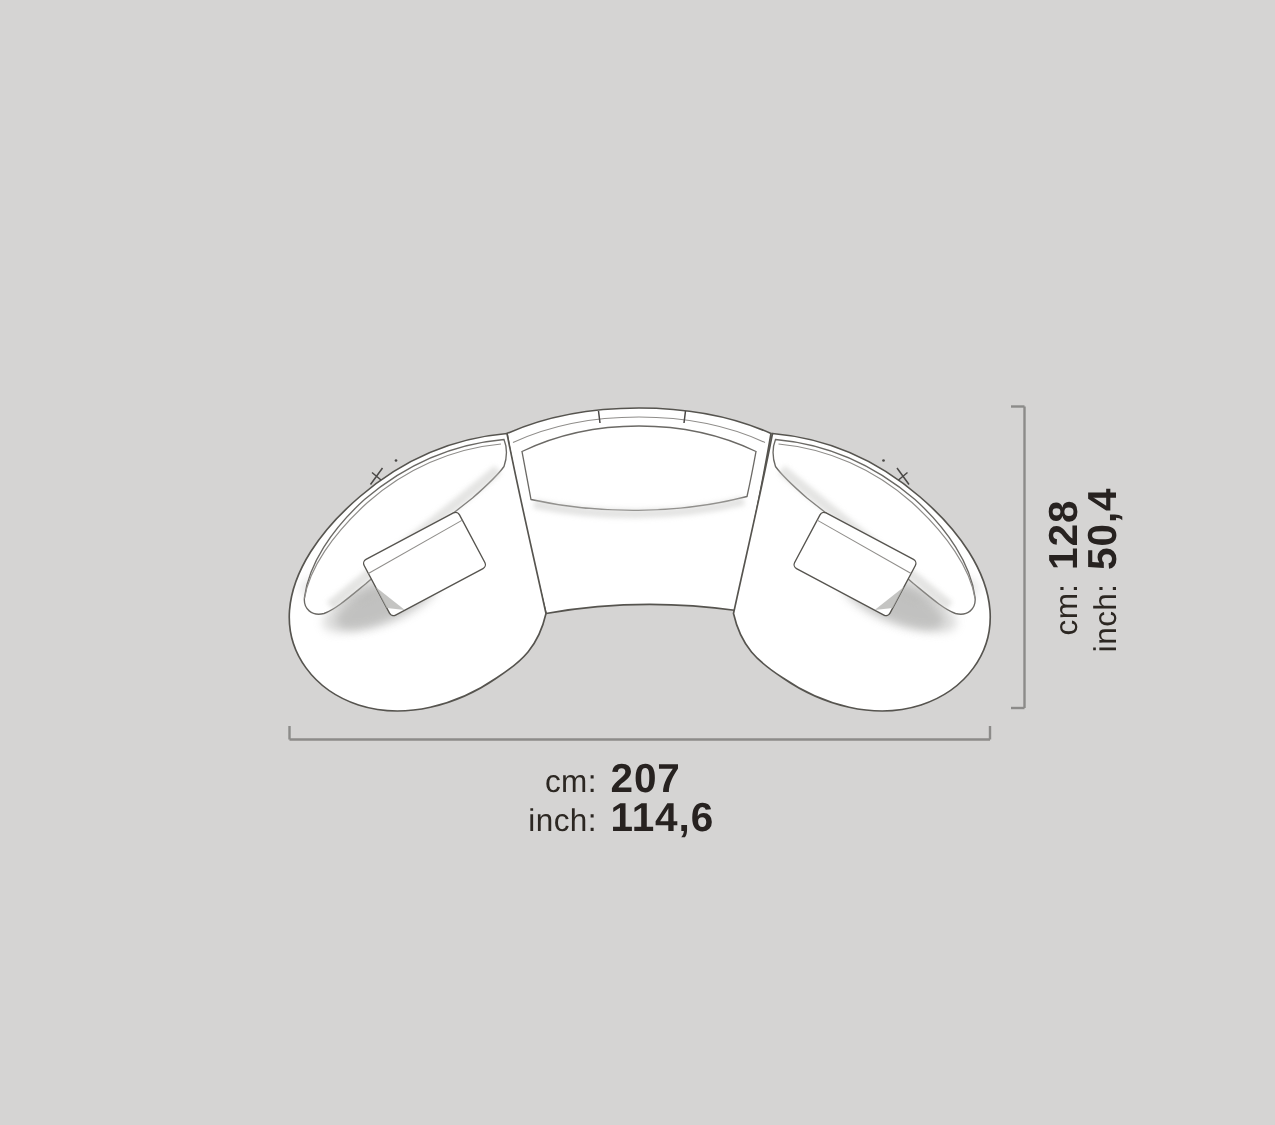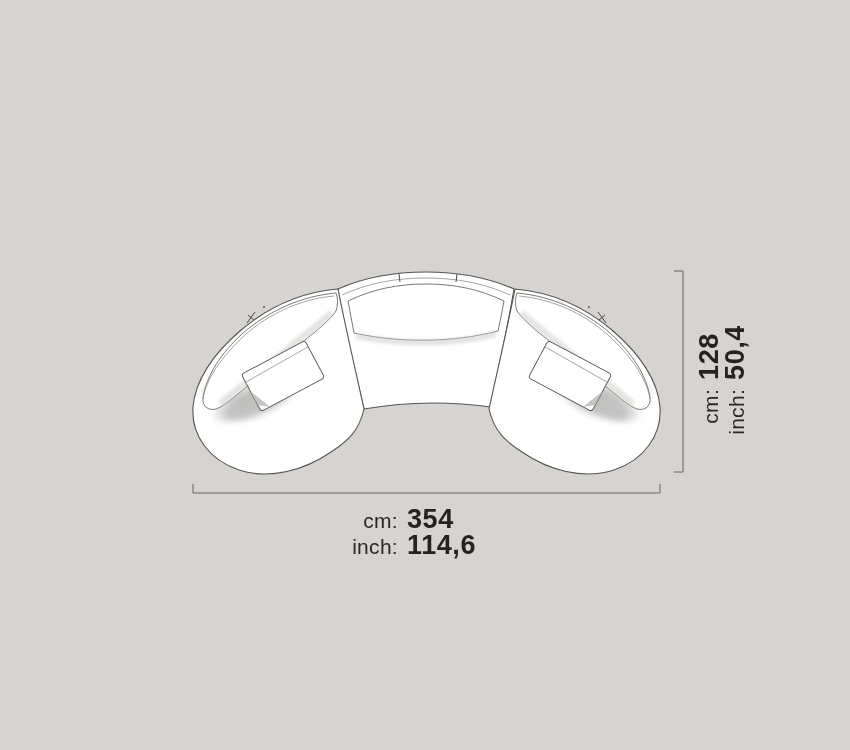--- a/index.html
+++ b/index.html
@@ -138,21 +138,21 @@
 
     <g stroke="#8c8b89" stroke-width="1.6" fill="none">
       <path d="M 683 271 V 472"></path>
       <path d="M 674 271 H 683"></path>
       <path d="M 674 472 H 683"></path>
     </g>
   </svg>
 
   <div class="dim dim-width">
     <div class="dim-row">
-      <span class="unit">cm:</span><span class="val">354</span>
+      <span class="unit">cm:</span><span class="val">207</span>
     </div>
     <div class="dim-row">
       <span class="unit">inch:</span><span class="val">114,6</span>
     </div>
   </div>
 
   <div class="dim dim-height">
     <div class="dim-row">
       <span class="unit">cm:</span><span class="val">128</span>
     </div>

